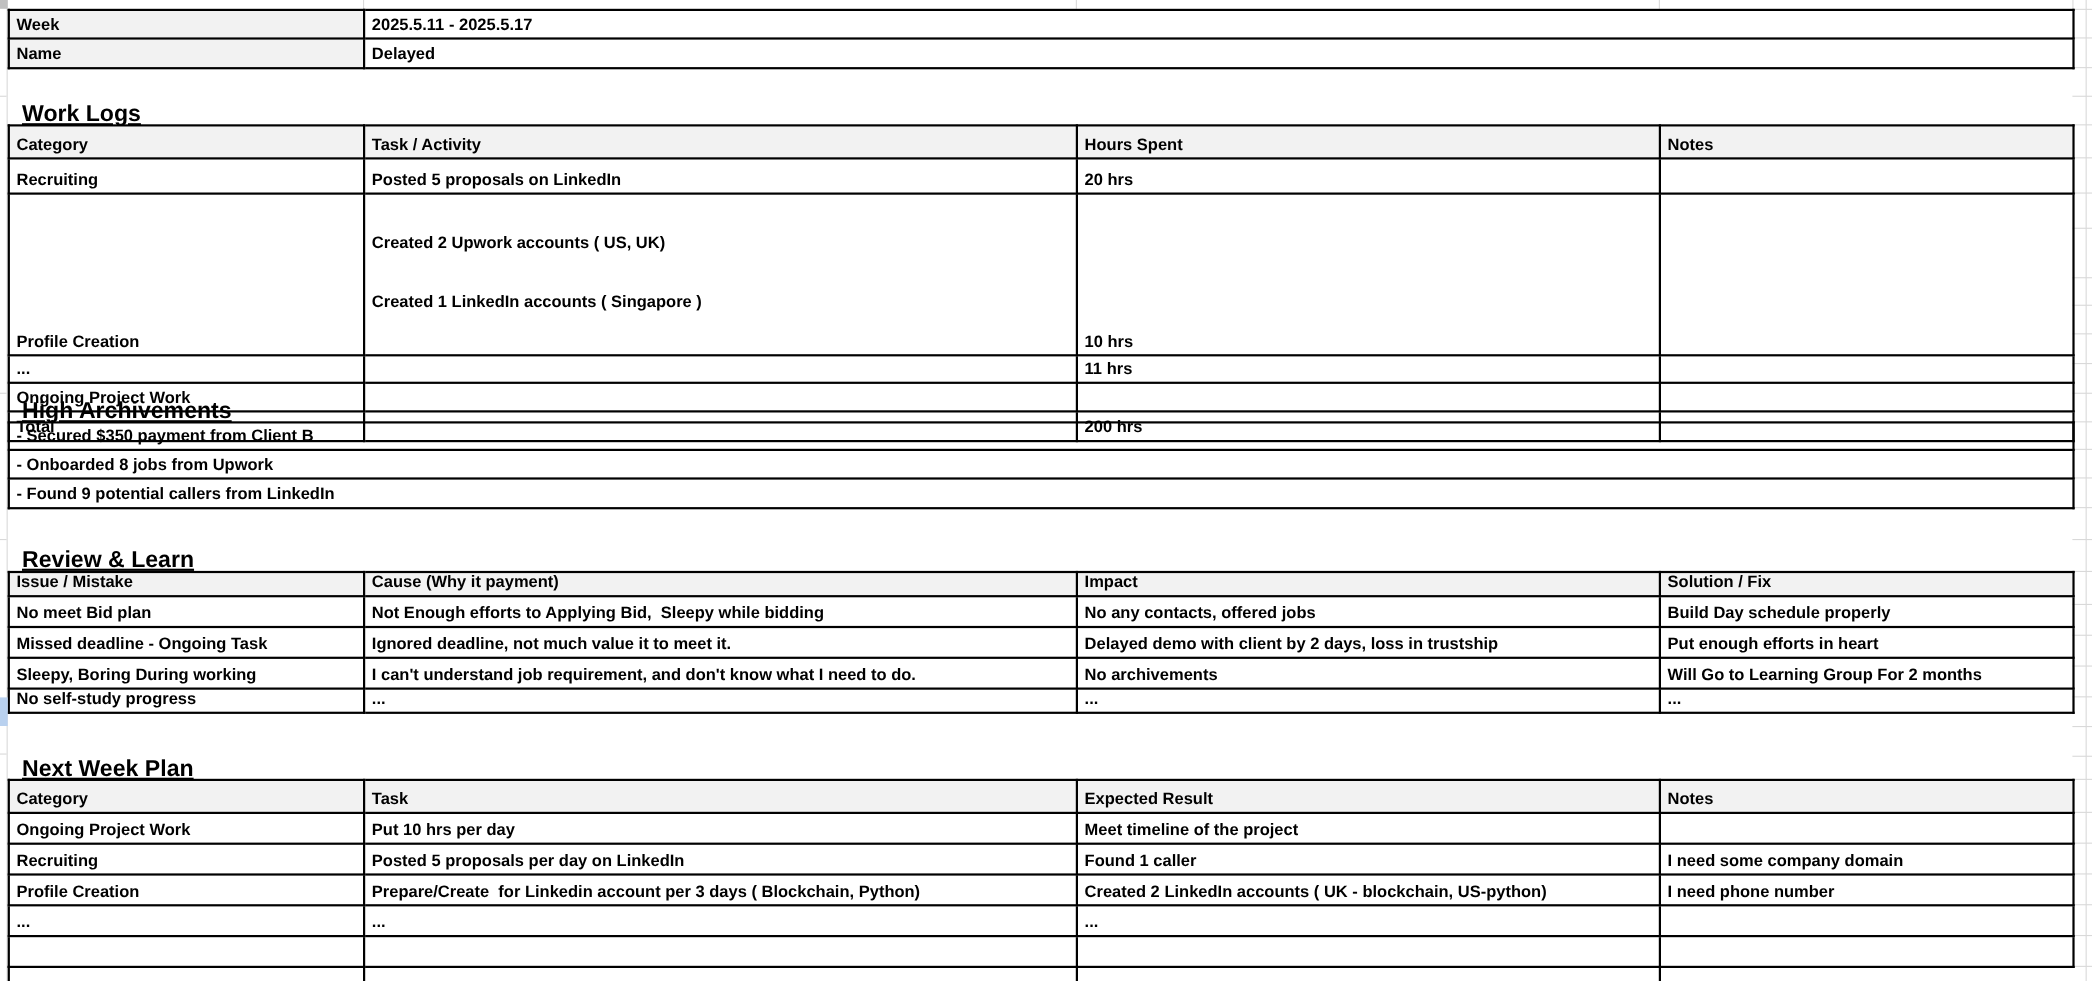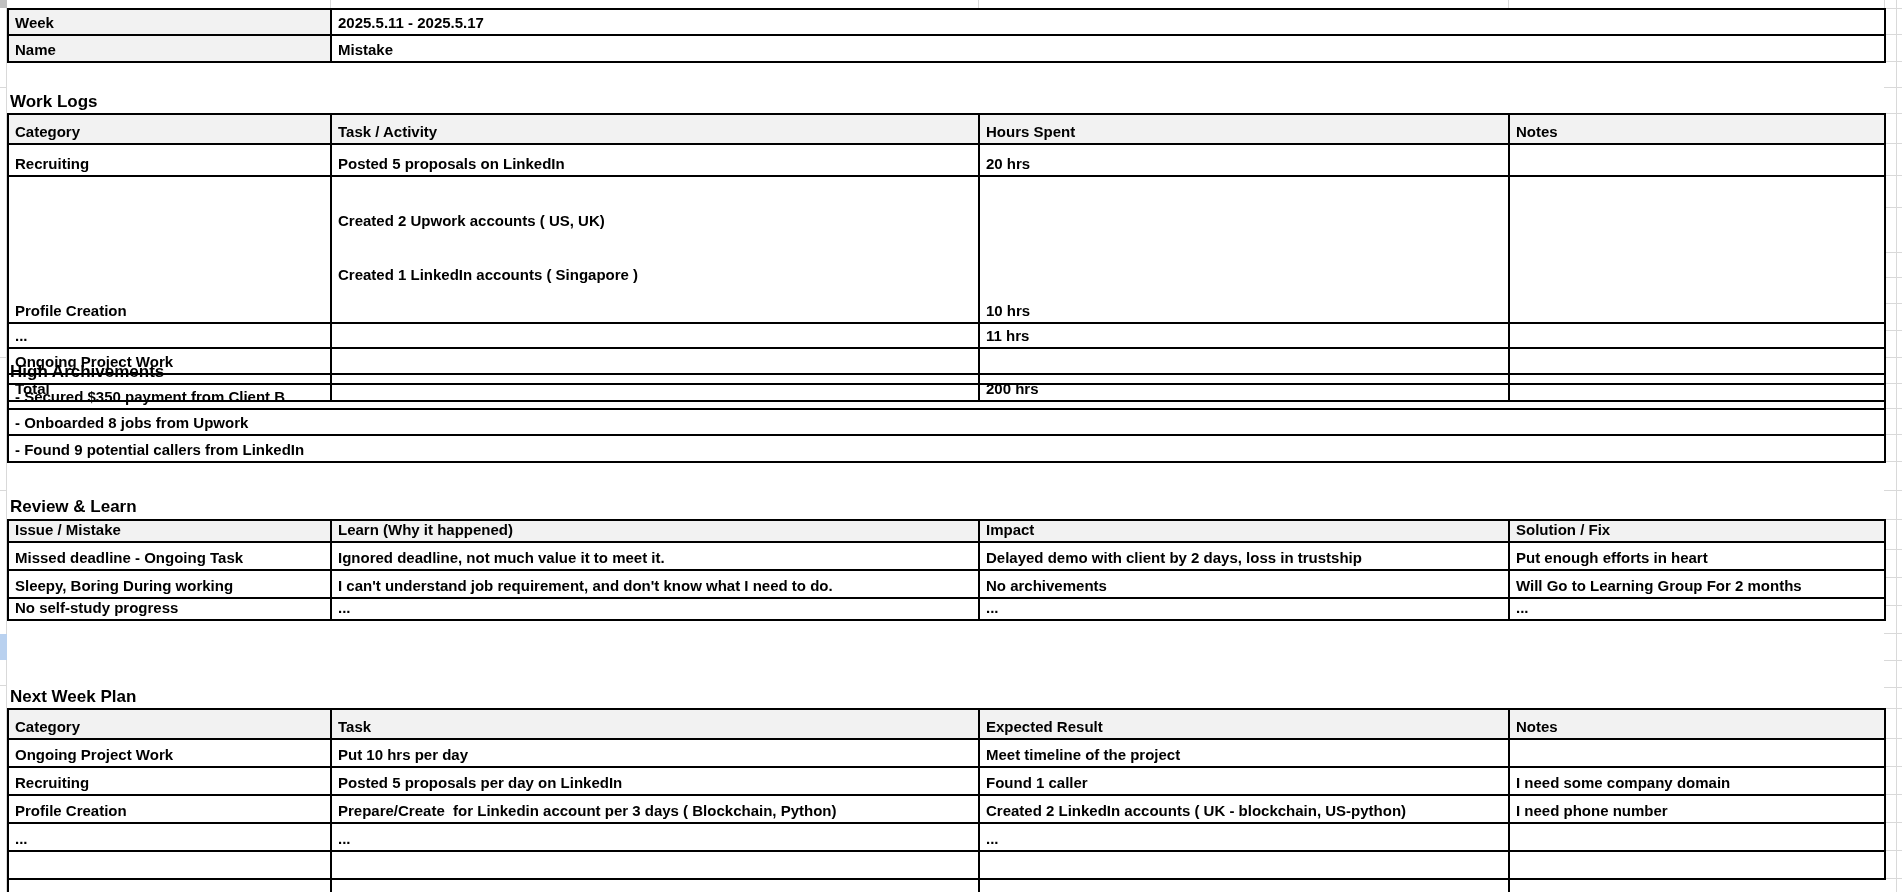--- a/index.html
+++ b/index.html
@@ -19,21 +19,21 @@
     padding:0 5px 3px 6px;
     vertical-align:bottom;
     font-size:15px;font-weight:700;
     text-align:left;white-space:pre;overflow:hidden;
   }
   td.hd{background:#f2f2f2;}
   td.c{text-align:center;margin-top:40px;}
   td.m{vertical-align:middle;padding-bottom:1px;}
   td.big{font-size:16px;}
   .sec-title{
-    position:absolute;left:10px;font-size:17px;font-weight:700;z-index:1;white-space:pre;
+    position:absolute;left:20px;font-size:21px;font-weight:700;z-index:1;white-space:pre;text-decoration:underline;
   }
   .vline,.htick{position:absolute;background:#d9d9d9;z-index:0;}
   .corner{position:absolute;left:0;top:0;width:7px;height:8px;background:#c0c0c0;z-index:2;}
   .sel-sliver{position:absolute;left:0;top:634px;width:7px;height:26px;background:#b9d1ef;z-index:2;}
   .twoline div{line-height:20px;}
 </style>
 </head>
 <body>
 
 <div class="corner"></div>
@@ -92,21 +92,21 @@
       <col style="width:323px">
       <col style="width:1554px">
     </colgroup>
   <tbody>
       <tr style="height:26px">
     <td class="hd c m big">Week</td>
     <td class="c m big">2025.5.11 - 2025.5.17</td>
   </tr>
   <tr style="height:27px">
     <td class="hd c m big">Name</td>
-    <td class="c m big">Mistake</td>
+    <td class="c m big">Delayed</td>
   </tr>
 </tbody>
   </table>
 
 <div class="sec-title" style="top:92px">Work Logs</div>
 <table class="grid" style="top:113px">
   <colgroup>
       <col style="width:323px">
       <col style="width:648px">
       <col style="width:530px">
@@ -177,23 +177,29 @@
 <table class="grid" style="top:519px">
   <colgroup>
       <col style="width:323px">
       <col style="width:648px">
       <col style="width:530px">
       <col style="width:376px">
     </colgroup>
   <tbody>
       <tr style="height:20px">
     <td class="hd c m">Issue / Mistake</td>
-    <td class="hd m">Learn (Why it happened)</td>
+    <td class="hd m">Cause (Why it payment)</td>
     <td class="hd m">Impact</td>
     <td class="hd m">Solution / Fix</td>
+  </tr>
+  <tr style="height:28px">
+    <td>No meet Bid plan</td>
+    <td>Not Enough efforts to Applying Bid,  Sleepy while bidding</td>
+    <td>No any contacts, offered jobs</td>
+    <td>Build Day schedule properly</td>
   </tr>
   <tr style="height:28px">
     <td>Missed deadline - Ongoing Task</td>
     <td>Ignored deadline, not much value it to meet it.</td>
     <td>Delayed demo with client by 2 days, loss in trustship</td>
     <td>Put enough efforts in heart</td>
   </tr>
   <tr style="height:28px">
     <td>Sleepy, Boring During working</td>
     <td>I can't understand job requirement, and don't know what I need to do.</td>

